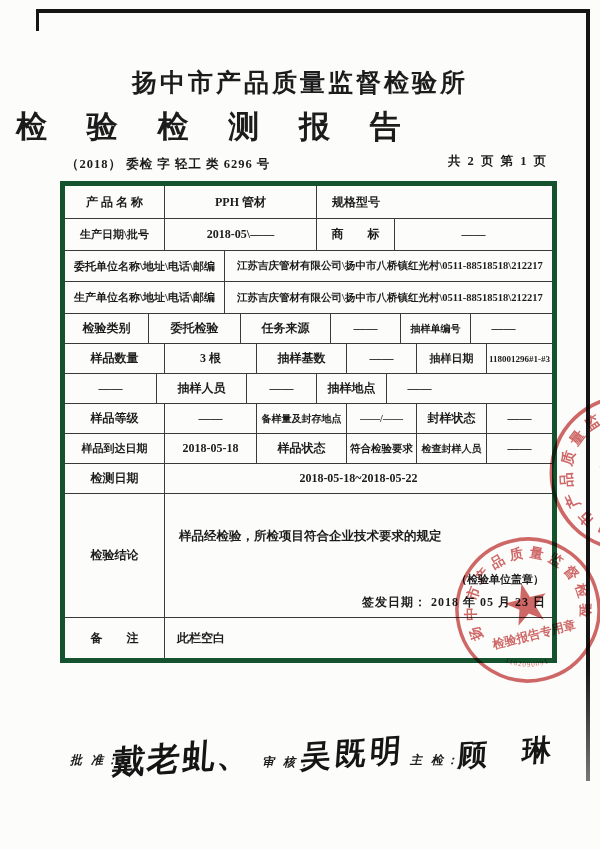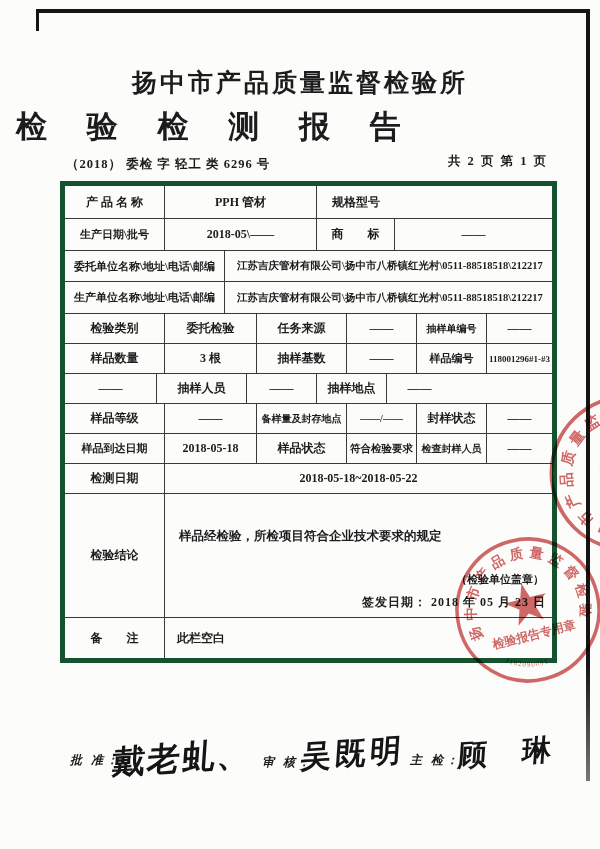--- a/index.html
+++ b/index.html
@@ -81,34 +81,34 @@
       <div class="td" style="width:160px;font-size:11px">委托单位名称\地址\电话\邮编</div>
       <div class="td small left" style="width:327px">江苏吉庆管材有限公司\扬中市八桥镇红光村\0511-88518518\212217</div>
     </div>
 
     <div class="tr" style="height:32px">
       <div class="td" style="width:160px;font-size:11px">生产单位名称\地址\电话\邮编</div>
       <div class="td small left" style="width:327px">江苏吉庆管材有限公司\扬中市八桥镇红光村\0511-88518518\212217</div>
     </div>
 
     <div class="tr" style="height:30px">
-      <div class="td" style="width:100px">检验类别</div>
+      <div class="td" style="width:84px">检验类别</div>
       <div class="td" style="width:92px">委托检验</div>
       <div class="td" style="width:90px">任务来源</div>
       <div class="td" style="width:70px">——</div>
       <div class="td" style="width:70px;font-size:10px">抽样单编号</div>
       <div class="td" style="width:65px">——</div>
     </div>
 
     <div class="tr" style="height:30px">
       <div class="td" style="width:100px">样品数量</div>
       <div class="td" style="width:92px">3 根</div>
       <div class="td" style="width:90px">抽样基数</div>
       <div class="td" style="width:70px">——</div>
-      <div class="td" style="width:70px;font-size:11px">样品编号</div>
+      <div class="td" style="width:70px;font-size:11px">抽样日期</div>
       <div class="td tiny" style="width:65px">118001296#1-#3</div>
     </div>
 
     <div class="tr" style="height:30px">
       <div class="td" style="width:92px">——</div>
       <div class="td" style="width:90px">抽样人员</div>
       <div class="td" style="width:70px">——</div>
       <div class="td" style="width:70px">抽样地点</div>
       <div class="td" style="width:65px">——</div>
     </div>

